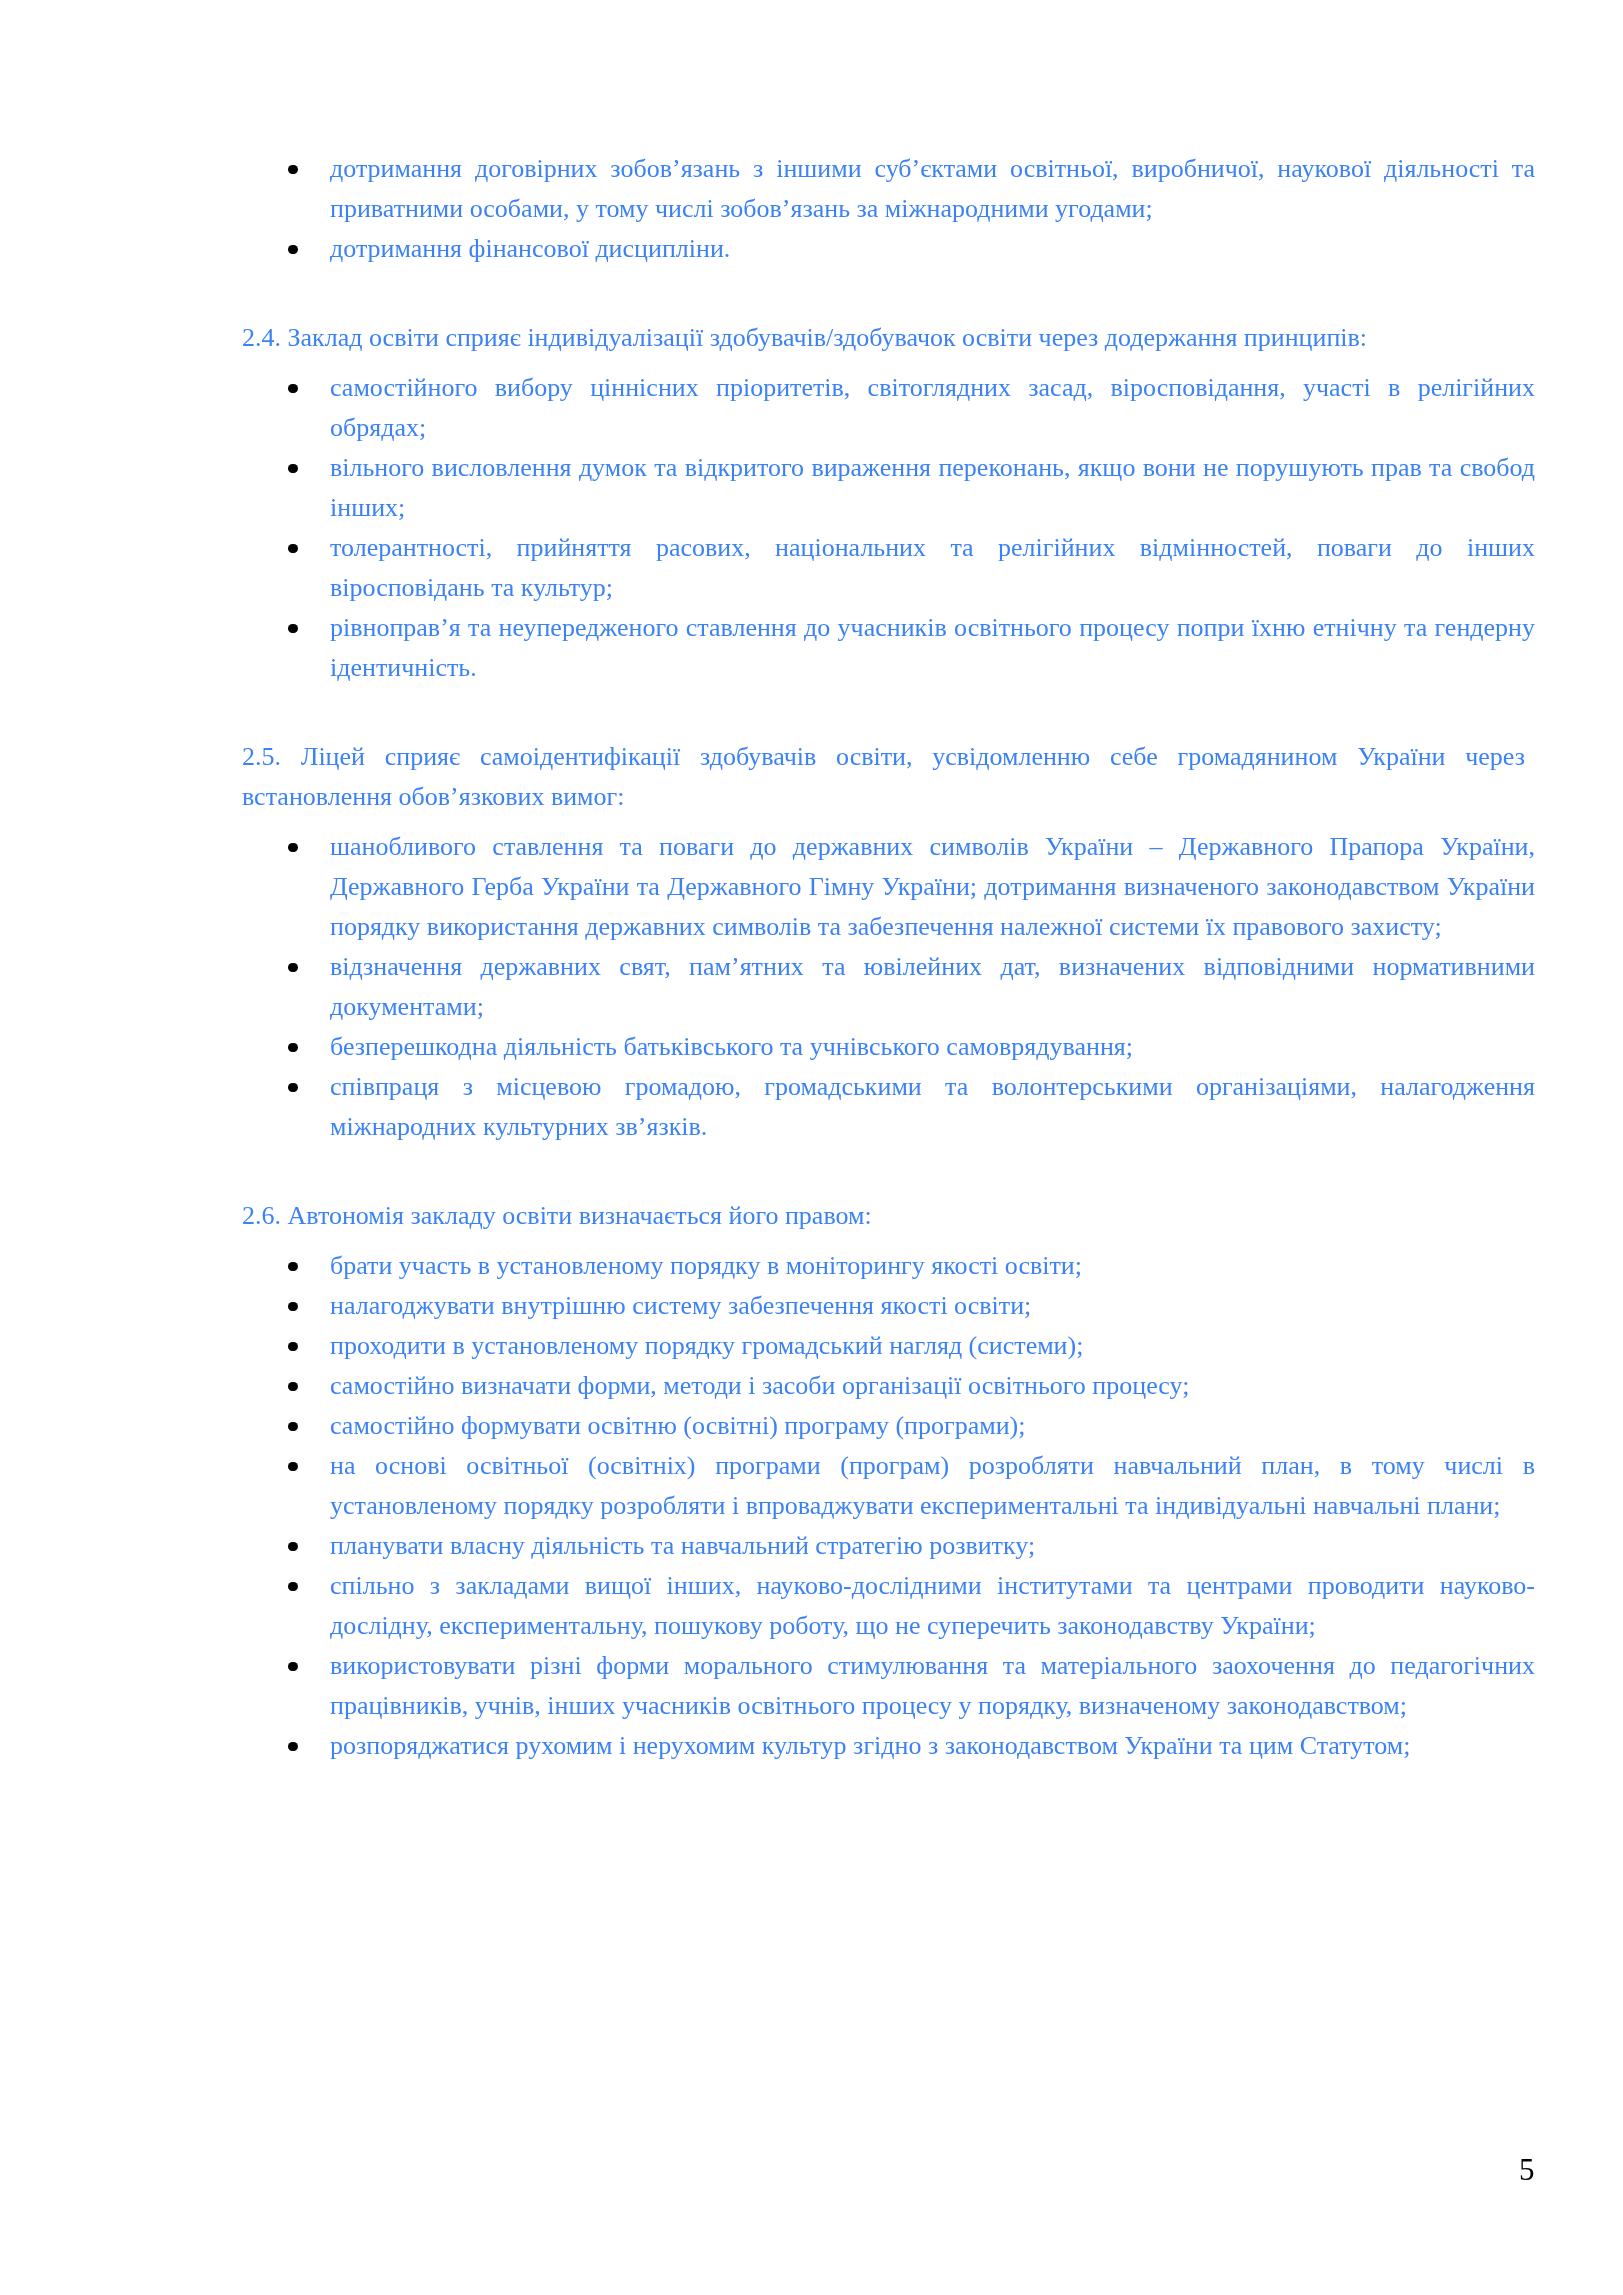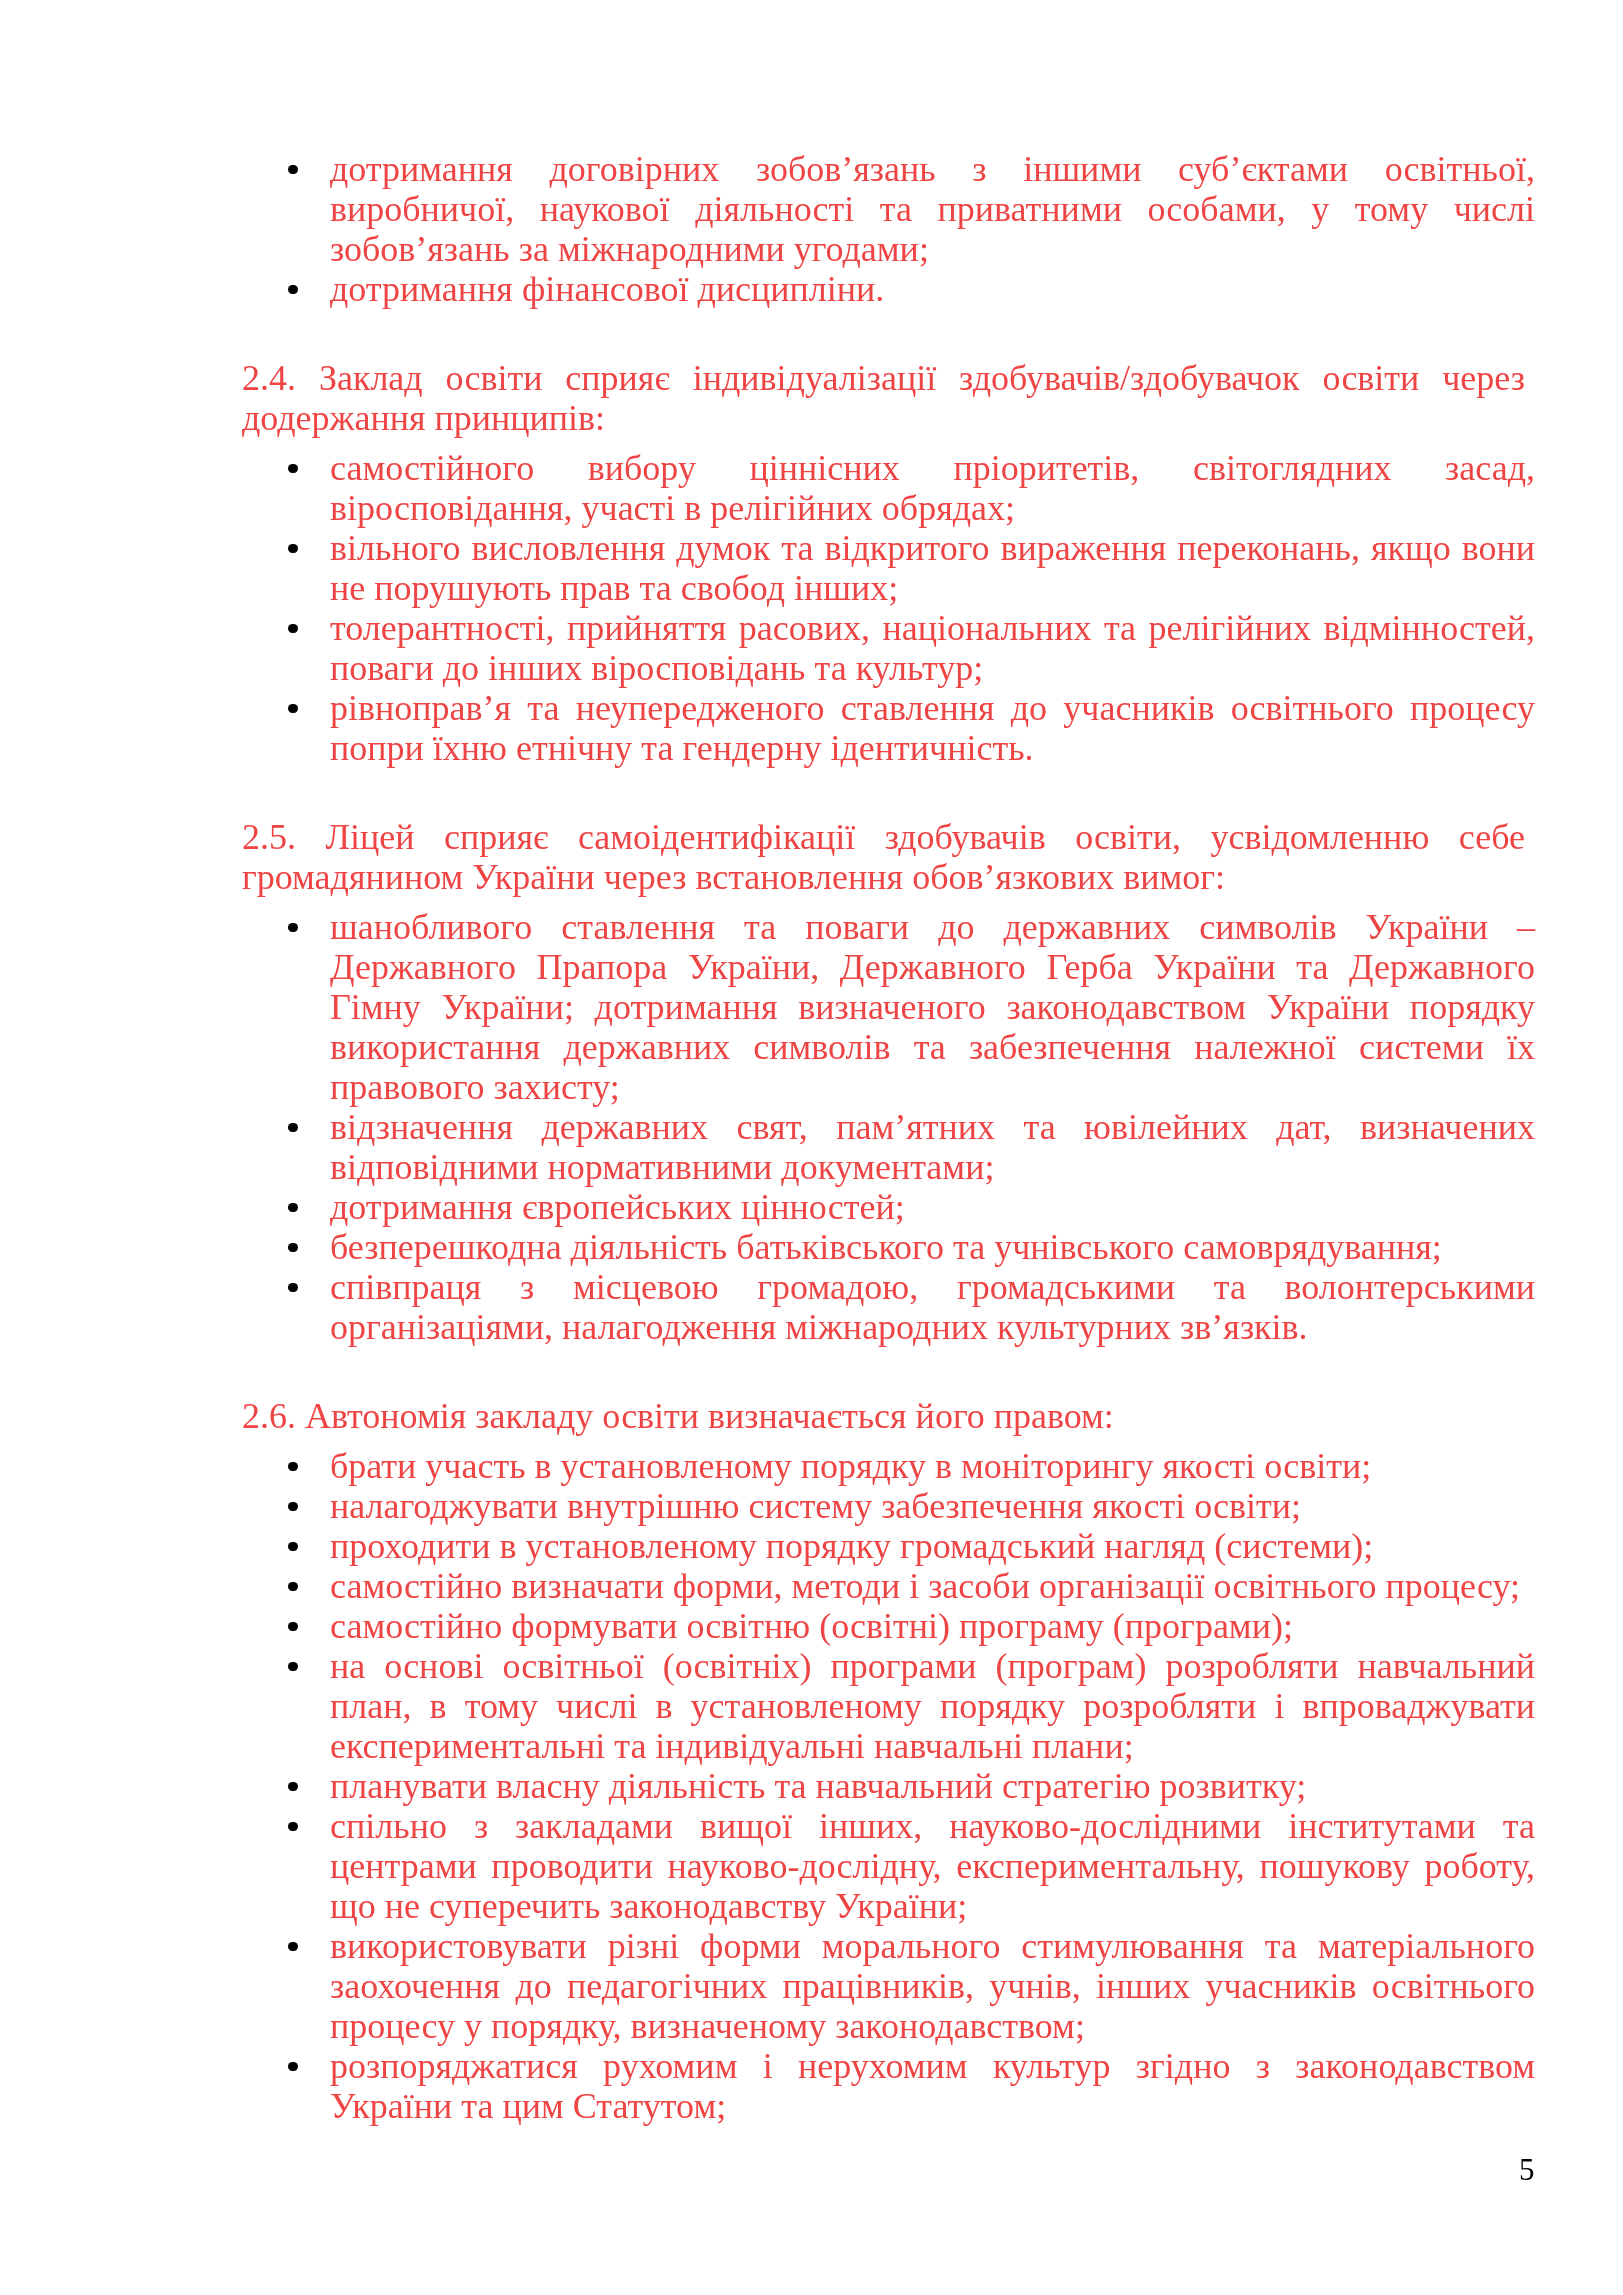--- a/index.html
+++ b/index.html
@@ -1,20 +1,20 @@
 <!DOCTYPE html>
 <html style="font-size:10.5px"><head>
 <meta charset="utf-8">
 <style>
   html, body { margin: 0; padding: 0; background: #ffffff; }
   body { width: 1623px; height: 2295px; position: relative; overflow: hidden; }
   .page {
     position: absolute; left: 232px; top: 149px; width: 1303px;
-    font-family: "Liberation Serif", serif; font-size: 36px; line-height: 40px;
-    color: #ef4444; text-align: justify;
+    font-family: "Liberation Serif", serif; font-size: 26px; line-height: 40px;
+    color: #3b82f6; text-align: justify;
   }
   .para { margin: 10px; }
   .gap { height: 39px; }
   ul.bl { list-style: none; margin: 0; padding: 0; }
   ul.bl li { position: relative; padding-left: 98px; margin: 0; }
   ul.bl li .dot {
     position: absolute; left: 56px; top: 15.7px; width: 9.8px; height: 9.8px;
     border-radius: 50%; background: #000000;
   }
   ul.bl li .txt { display: block; }
@@ -68,24 +68,20 @@
     <li>
         <span class="dot"></span>
         <span class="txt">шанобливого ставлення та поваги до державних символів України – Державного Прапора України, Державного Герба України та Державного Гімну України; дотримання визначеного законодавством України порядку використання державних символів та забезпечення належної системи їх правового захисту;</span>
       </li>
     <li>
         <span class="dot"></span>
         <span class="txt">відзначення державних свят, пам’ятних та ювілейних дат, визначених відповідними нормативними документами;</span>
       </li>
     <li>
         <span class="dot"></span>
-        <span class="txt">дотримання європейських цінностей;</span>
-      </li>
-    <li>
-        <span class="dot"></span>
         <span class="txt">безперешкодна діяльність батьківського та учнівського самоврядування;</span>
       </li>
     <li>
         <span class="dot"></span>
         <span class="txt">співпраця з місцевою громадою, громадськими та волонтерськими організаціями, налагодження міжнародних культурних зв’язків.</span>
       </li>
   </ul>
 
   <div class="gap"></div>
 

